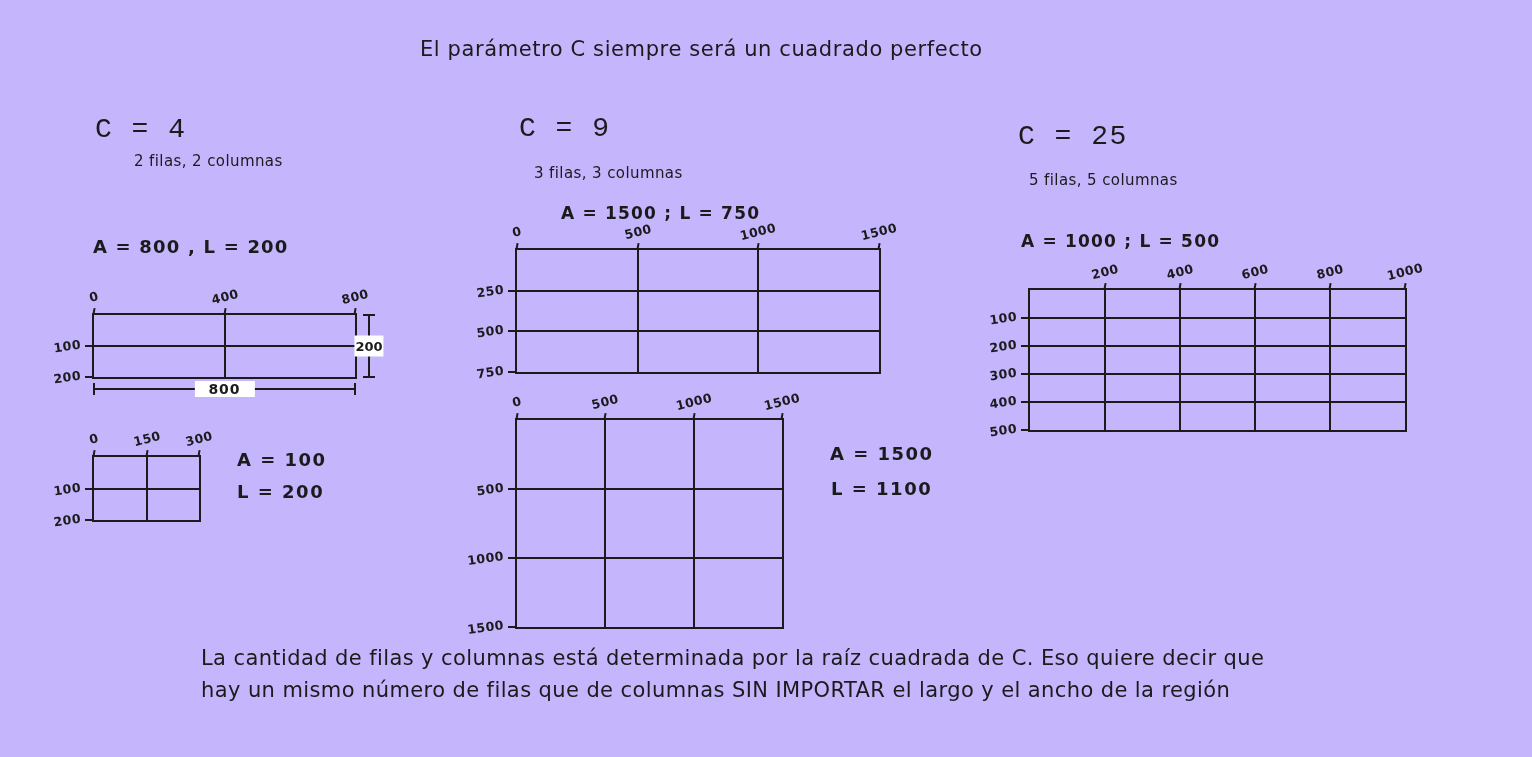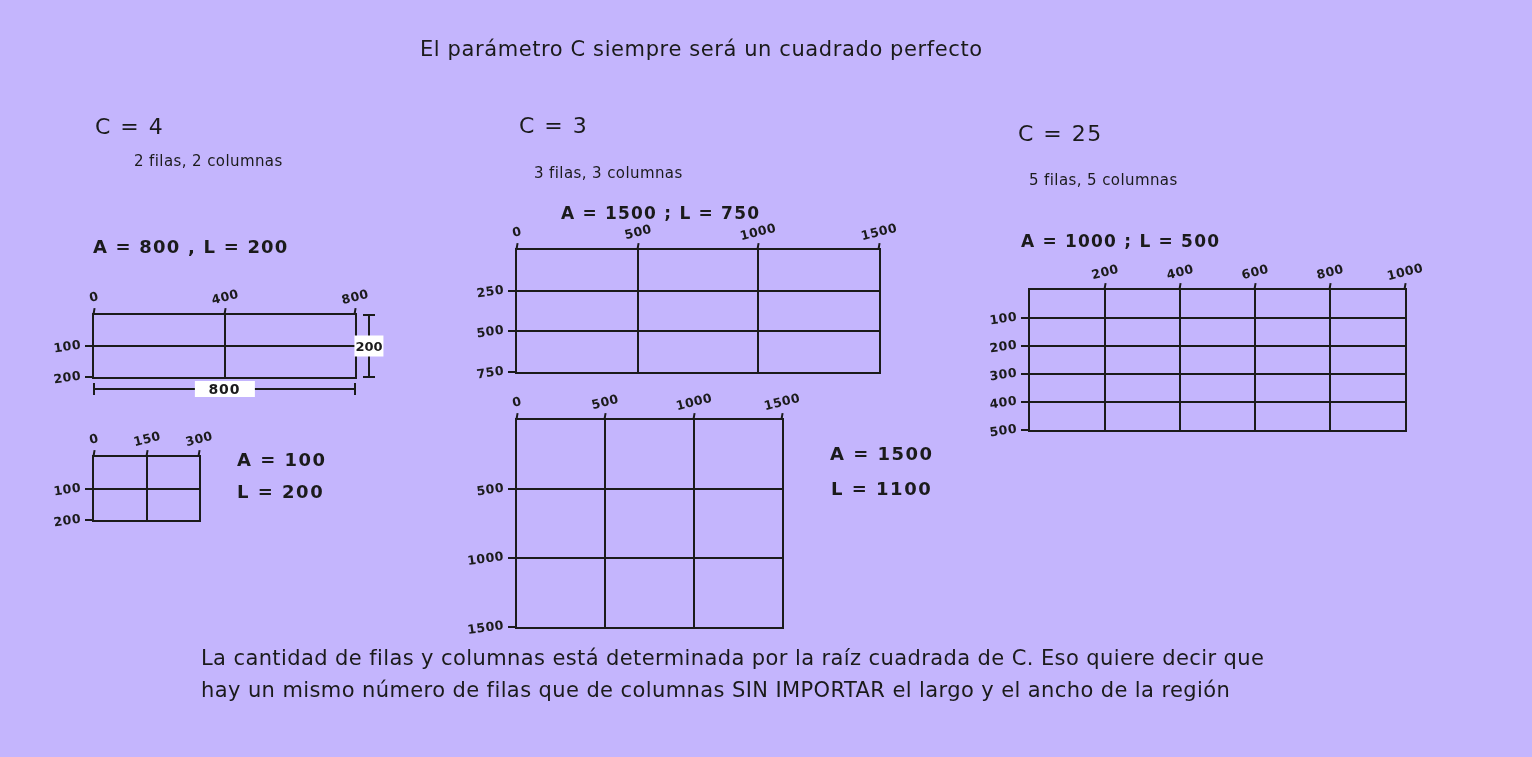--- a/index.html
+++ b/index.html
@@ -3,21 +3,21 @@
 <meta charset="utf-8">
 <style>
   :root { --ink: #1b1b1b; }
   html,body { margin:0; padding:0; background:#ffffff; }
   .canvas {
     position:relative; width:1532px; height:757px; background:#c4b5fd;
     font-family:"DejaVu Sans", sans-serif; color:var(--ink); overflow:hidden;
   }
   .abs { position:absolute; white-space:nowrap; }
   .title { font-size:21px; letter-spacing:0.6px; }
-  .heading { font-size:22px; letter-spacing:1.5px; }
+  .heading { font-size:28px; letter-spacing:1.5px;font-family:Liberation Mono, monospace; }
   .subtitle { font-size:15px; letter-spacing:0.4px; }
   .gridlabel { font-size:17px; font-weight:bold; letter-spacing:1.2px; }
   .sidelabel { font-size:18px; font-weight:bold; letter-spacing:1.5px; }
   .footer { font-size:21px; letter-spacing:0.4px; }
 
   .grid-box { position:absolute; border:2px solid var(--ink); }
   .gline { position:absolute; background:var(--ink); }
   .gline.v { top:0; bottom:0; width:2px; transform:translateX(-50%); }
   .gline.h { left:0; right:0; height:2px; transform:translateY(-50%); }
 
@@ -81,21 +81,21 @@
       <div class="tickmark x" style="left: 100%;"></div>
       <div class="ticklabel x" style="left: 100%;">300</div>
       <div class="tickmark y" style="top: 50%;"></div>
       <div class="ticklabel y" style="top: 50%;">100</div>
       <div class="tickmark y" style="top: 100%;"></div>
       <div class="ticklabel y" style="top: 100%;">200</div>
     </div>
   <div class="abs sidelabel" style="left:237px; top:449px;">A = 100</div>
   <div class="abs sidelabel" style="left:237px; top:481px;">L = 200</div>
 
-  <div class="abs heading" style="left:519px; top:113px;">C = 3</div>
+  <div class="abs heading" style="left:519px; top:113px;">C = 9</div>
   <div class="abs subtitle" style="left:534px; top:164px;">3 filas, 3 columnas</div>
 
   <div class="abs gridlabel" style="left:561px; top:203px;">A = 1500 ;   L = 750</div>
   <div class="grid-box" style="left:515px; top:248px; width:362px; height:122px;">
       <div class="gline v" style="left: 33.3333%;"></div>
       <div class="gline v" style="left: 66.6667%;"></div>
       <div class="gline h" style="top: 33.3333%;"></div>
       <div class="gline h" style="top: 66.6667%;"></div>
       <div class="tickmark x" style="left: 0%;"></div>
       <div class="ticklabel x" style="left: 0%;">0</div>

